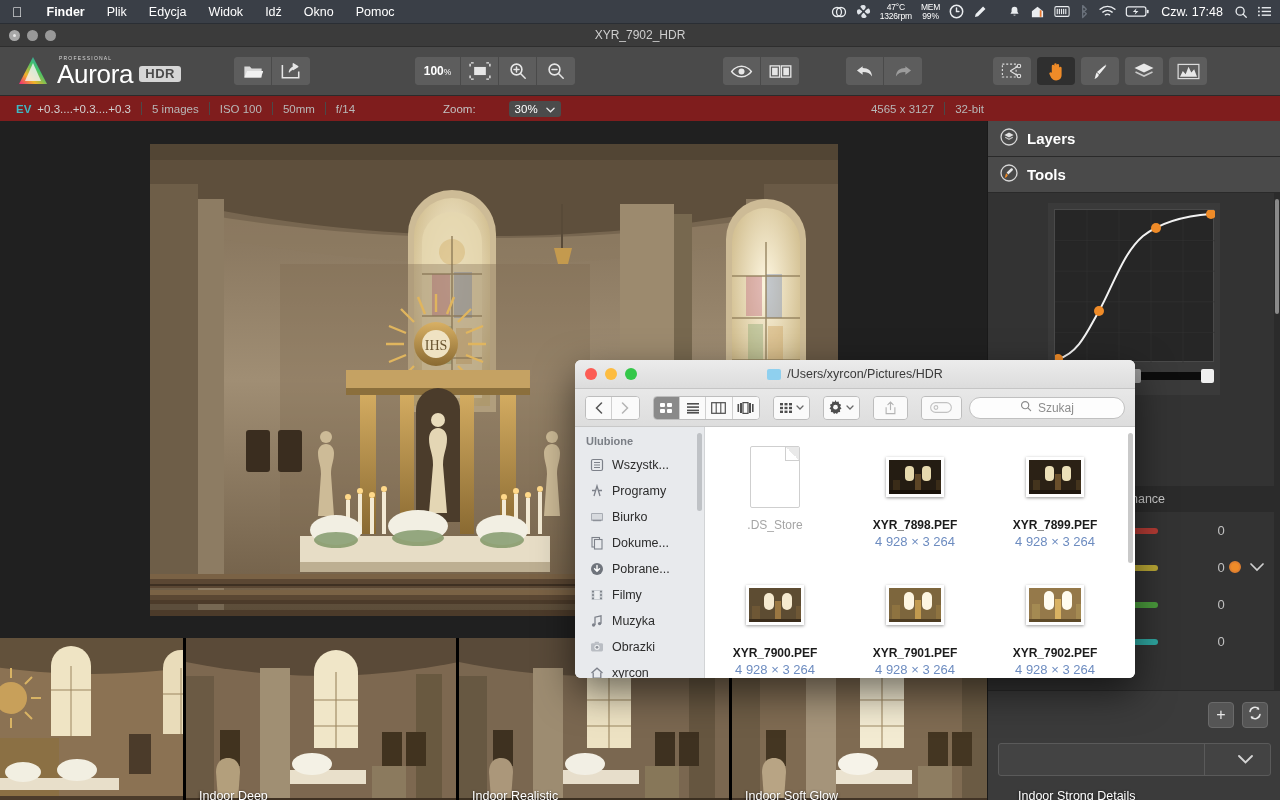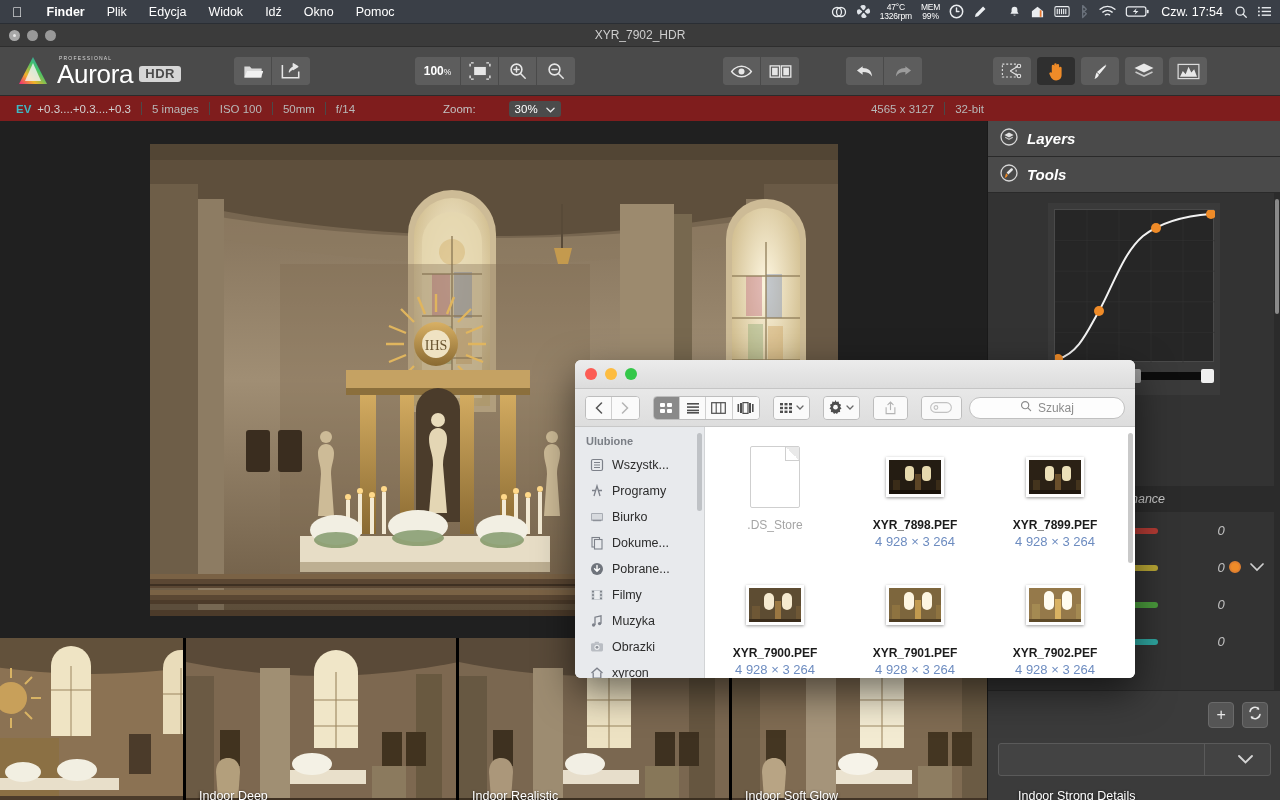--- a/index.html
+++ b/index.html
@@ -108,21 +108,21 @@
   }
   .fs-cell { position: relative; height: 175px; border-right: 3px solid #000; overflow: hidden; }
   .fs-label {
     position: absolute; bottom: 10px; left: 13px; color: #fff; font-size: 12.5px;
     text-shadow: 0 1px 3px rgba(0,0,0,.9); z-index: 3;
   }
 
   
   .rpanel {
     position: absolute; top: 97px; right: 0; width: 293px; height: 679px;
-    background: #333; border-left: 1px solid #1a1a1a; font-style: italic;
+    background: #333; border-left: 1px solid #1a1a1a;
   }
   .rp-head {
     height: 36px; background: #4a4a4a; display: flex; align-items: center;
     gap: 9px; padding-left: 12px; border-bottom: 1px solid #2a2a2a; color: #fff;
   }
   .rp-head span.lbl { font-size: 15px; font-weight: bold; }
   .rp-body { position: relative; background: #333; height: 607px; overflow: hidden; }
 
   .curve-box {
     position: absolute; top: 10px; left: 60px; width: 172px; height: 192px;
@@ -324,21 +324,21 @@
             <path d="M6.7 10.6a4 4 0 014.6 0" fill="none" stroke="#e9ecef" stroke-width="1.5" stroke-linecap="round"></path>
           </svg>
       </span>
       <span class="mb-icon">
         <svg width="25" height="13" viewBox="0 0 26 14">
             <rect x="1" y="2" width="21" height="10" rx="2.2" fill="none" stroke="#e9ecef" stroke-width="1.3"></rect>
             <rect x="23" y="5" width="2" height="4" rx="1" fill="#e9ecef"></rect>
             <path d="M12 3.5l-4 4h3l-1 3 4-4h-3z" fill="#e9ecef"></path>
           </svg>
       </span>
-      <span class="mb-clock">Czw. 17:54</span>
+      <span class="mb-clock">Czw. 17:48</span>
       <span class="mb-icon">
         <svg width="14" height="14" viewBox="0 0 16 16">
             <circle cx="7" cy="7" r="4.6" fill="none" stroke="#e9ecef" stroke-width="1.5"></circle>
             <path d="M10.4 10.4L14 14" stroke="#e9ecef" stroke-width="1.5" stroke-linecap="round"></path>
           </svg>
       </span>
       <span class="mb-icon">
         <svg width="15" height="13" viewBox="0 0 16 14">
             <g fill="#e9ecef">
               <circle cx="2" cy="3" r="1"></circle>
@@ -924,20 +924,24 @@
     </div>
   </div>
 
   <div class="finder">
     <div class="fd-titlebar">
       <div class="fd-tl">
         <div class="fd-dot" style="background:#fc5c54"></div>
         <div class="fd-dot" style="background:#fdbc40"></div>
         <div class="fd-dot" style="background:#34c749"></div>
       </div>
+      <div class="fd-title">
+        <span class="fd-folder"></span>
+        <span>/Users/xyrcon/Pictures/HDR</span>
+      </div>
     </div>
 
     <div class="fd-toolbar">
       <div class="fd-seg">
         <div class="fd-sb">
           <svg width="8" height="12" viewBox="0 0 8 12">
               <path d="M6.5 1L1.5 6l5 5" fill="none" stroke="#555" stroke-width="1.5" stroke-linecap="round"></path>
             </svg>
         </div>
         <div class="fd-sb dis">

